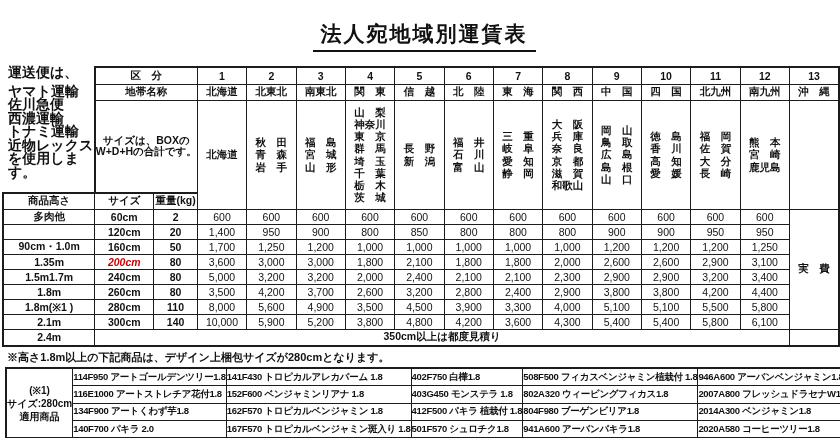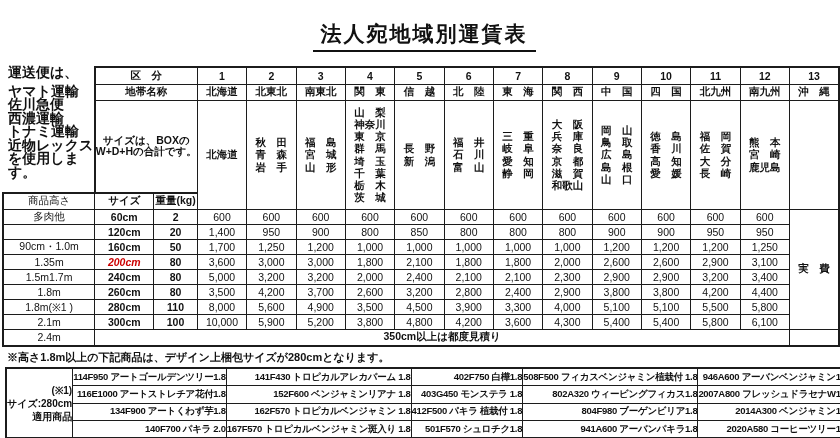--- a/index.html
+++ b/index.html
@@ -31,34 +31,34 @@
   #main .le, #main .c1{ border-left:2px solid var(--grid); }
   #main .edge{ border-right:2px solid var(--grid); }
   .kub,.chitai{ text-align:left; padding-left:9px; font-weight:bold; font-size:11px; }
   .rno{ font-weight:bold; font-size:10.5px; }
   .rname{ font-weight:bold; font-size:11px; }
   .prefs{ vertical-align:top; font-weight:bold; font-size:10px; padding-top:2px; }
   .prefs div{ line-height:12.2px; }
   .boxnote{ vertical-align:bottom; text-align:left; font-weight:bold; font-size:9.5px;
             padding:0 0 2px 2px; }
   .boxnote div{ line-height:11px; }
-  .h2l,.lbl{ text-align:left; padding-left:4px; font-weight:normal; font-size:10.5px; }
+  .h2l,.lbl{ text-align:left; padding-left:4px; font-weight:bold; font-size:10.5px; }
   .h2c{ font-weight:bold; font-size:10.5px; }
   .sz{ font-weight:bold; font-size:10.5px; }
   .wt{ font-weight:bold; font-size:9.5px;margin-left:23px; }
   .pr{ font-size:10.5px; }
   .red{ color:var(--red); font-style:italic; }
   .jippi{ font-weight:bold; font-size:11px; }
   .note350{ font-weight:bold; font-size:10.5px; }
 
   .footnote{ position:absolute; left:7px; top:350px; font-size:11px; font-weight:bold; }
 
   #btm{ position:absolute; left:5px; top:367px; border-collapse:collapse; table-layout:fixed;
         border:2px solid var(--grid); }
-  #btm td{ border:1px solid var(--grid); padding:0; white-space:nowrap; overflow:hidden;text-align:right; }
+  #btm td{ border:1px solid var(--grid); padding:0; white-space:nowrap; overflow:hidden; }
   #btm tr{ height:17.5px; }
   .blab{ text-align:center; font-size:10px; font-weight:bold; }
   .blab div{ line-height:13px; }
   .itm{ text-align:left; padding-left:5px; font-weight:bold; font-size:9.5px; letter-spacing:-0.3px; }
 </style>
 </head>
 <body>
 
 <div class="title-wrap">
   <span class="title">法人宛地域別運賃表</span>
@@ -317,21 +317,21 @@
     <td class="pr">3,300</td>
     <td class="pr">4,000</td>
     <td class="pr">5,100</td>
     <td class="pr">5,100</td>
     <td class="pr">5,500</td>
     <td class="pr">5,800</td>
   </tr>
   <tr>
     <td class="lbl c1">2.1m</td>
     <td class="sz">300cm</td>
-    <td class="wt">100</td>
+    <td class="wt">140</td>
     <td class="pr">10,000</td>
     <td class="pr">5,900</td>
     <td class="pr">5,200</td>
     <td class="pr">3,800</td>
     <td class="pr">4,800</td>
     <td class="pr">4,200</td>
     <td class="pr">3,600</td>
     <td class="pr">4,300</td>
     <td class="pr">5,400</td>
     <td class="pr">5,400</td>

